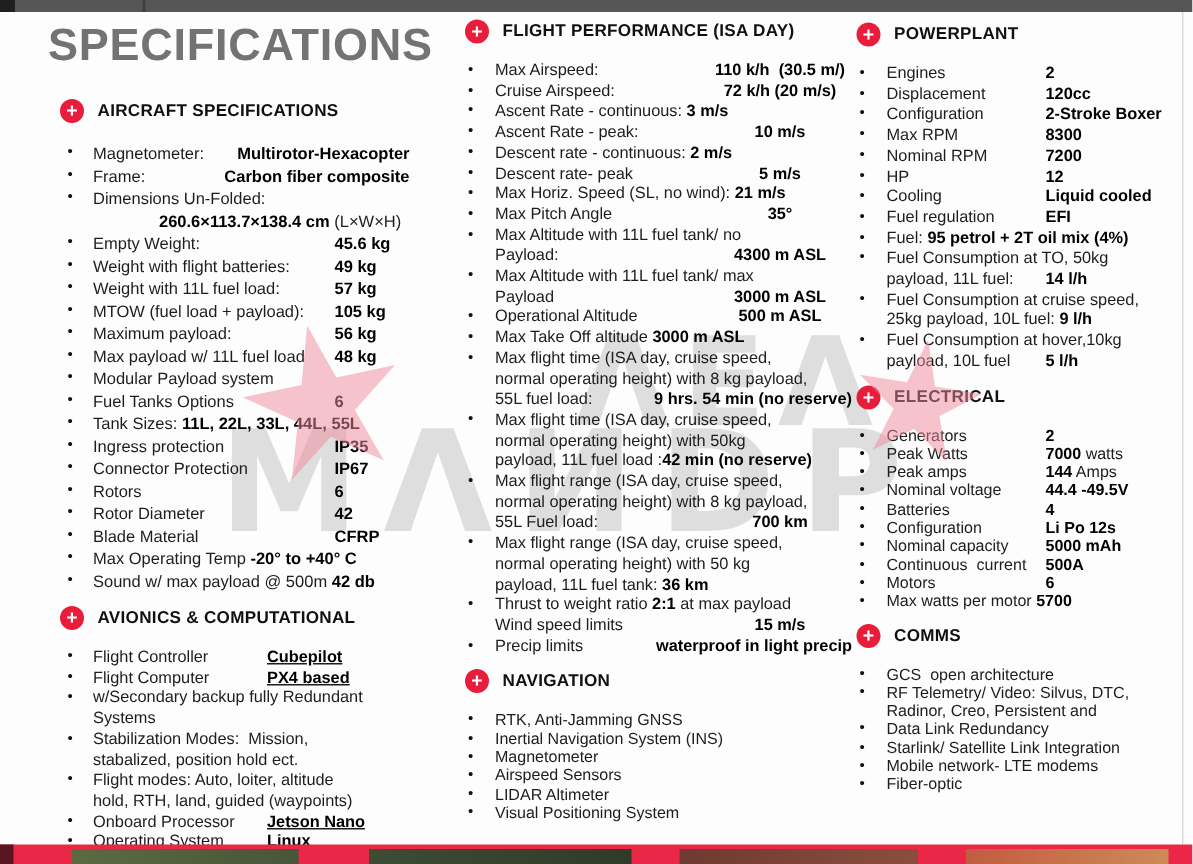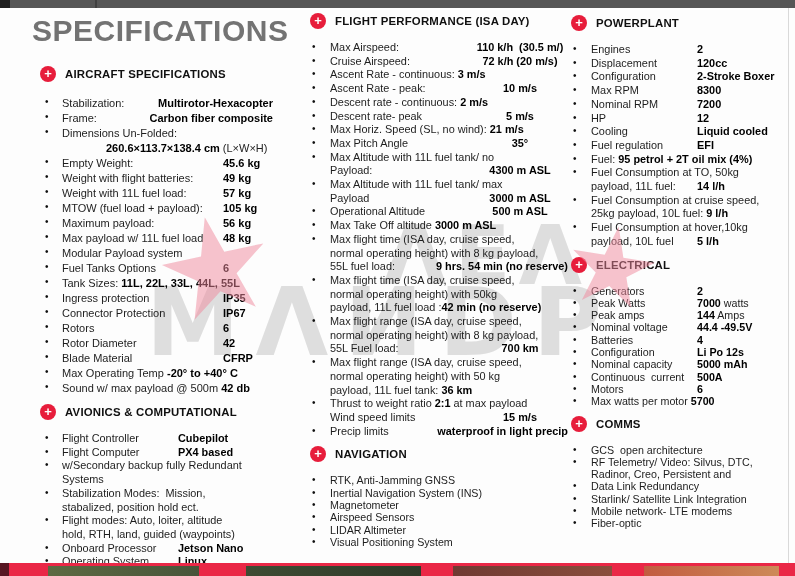--- a/index.html
+++ b/index.html
@@ -42,21 +42,21 @@
   .content{flex:1;min-width:0;}
   .line{display:flex;}
   .line span{white-space:pre;}
   .normal .line{font-size:11px;line-height:15px;}
   .mid .line{font-size:10.9px;line-height:13.7px;}
   .tight .line{font-size:10.7px;line-height:12.3px;}
   .b{font-weight:700;color:#000;}
   .ind{margin-left:44px;}
   .val{margin-left:auto;flex:0 0 auto;text-align:left;}
   #col-a .val{min-width:50px;}
-  #col-a .mid .val{min-width:95px;}
+  #col-a .mid .val{min-width:95px;text-decoration:underline;}
   #col-b .val{min-width:96px;text-align:center;}
   #col-c .val{min-width:80px;}
   
   .edge-line{position:absolute;right:6px;top:8px;bottom:13px;width:1px;background:#d9d9d9;z-index:5;}
   
   .bottombar{position:absolute;left:0;right:0;bottom:0;height:13px;background:#ea2746;z-index:6;}
   .thumb{position:absolute;bottom:0;height:10px;}
   .thumb1{left:48px;width:151px;background:linear-gradient(90deg,#5c6a42,#47553a);}
   .thumb2{left:246px;width:175px;background:linear-gradient(90deg,#3d4c33,#2f3b2a);}
   .thumb3{left:453px;width:159px;background:linear-gradient(90deg,#6f3a32,#8a4e3c);}
@@ -79,21 +79,21 @@
 <div class="col" id="col-a">
     <div class="sec-head">
       <span class="plus">+</span>
       <span class="sec-title">AIRCRAFT SPECIFICATIONS</span>
     </div>
     <div class="items normal">
       <div class="item">
         <span class="bullet">•</span>
         <div class="content">
           <div class="line">
-            <span>Stabilization: </span>
+            <span>Magnetometer: </span>
             <span class="val"><span class="b">Multirotor-Hexacopter</span></span>
           </div>
         </div>
       </div>
       <div class="item">
         <span class="bullet">•</span>
         <div class="content">
           <div class="line">
             <span>Frame:</span>
             <span class="val"><span class="b">Carbon fiber composite</span></span>

